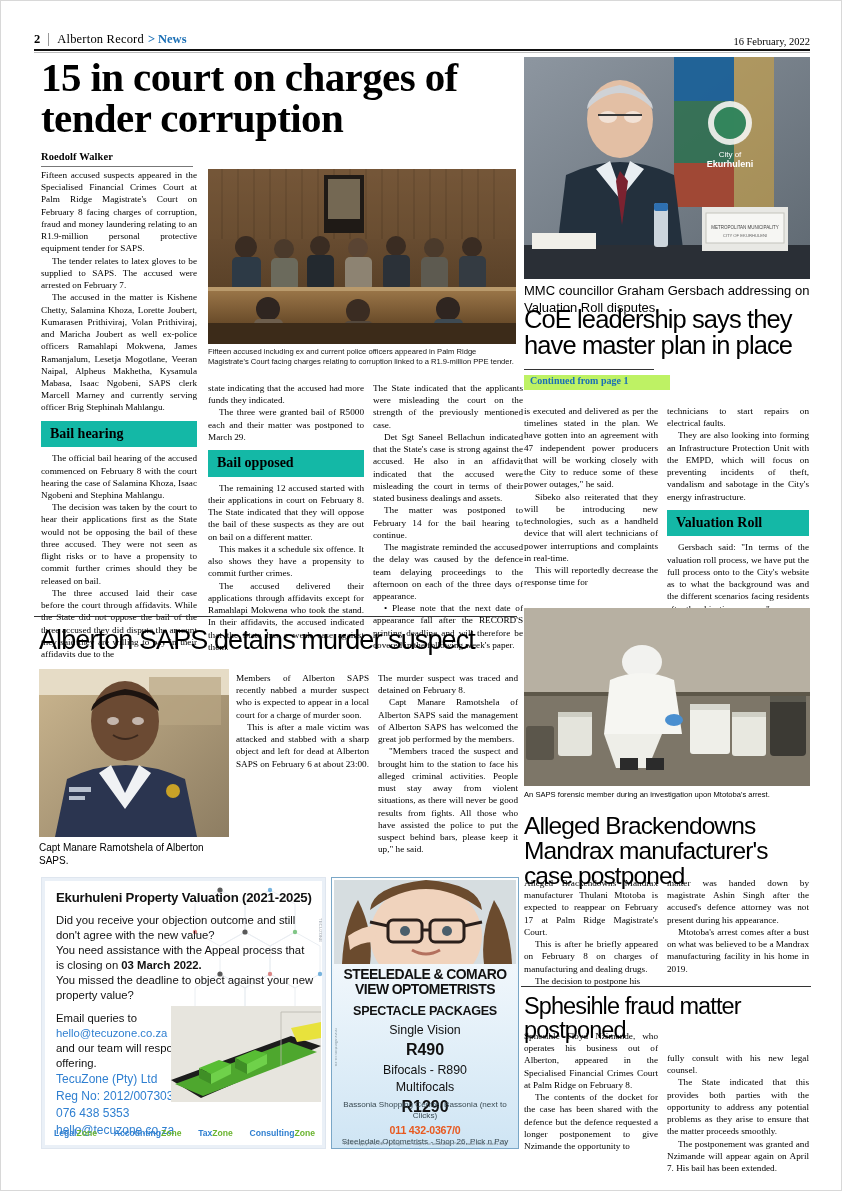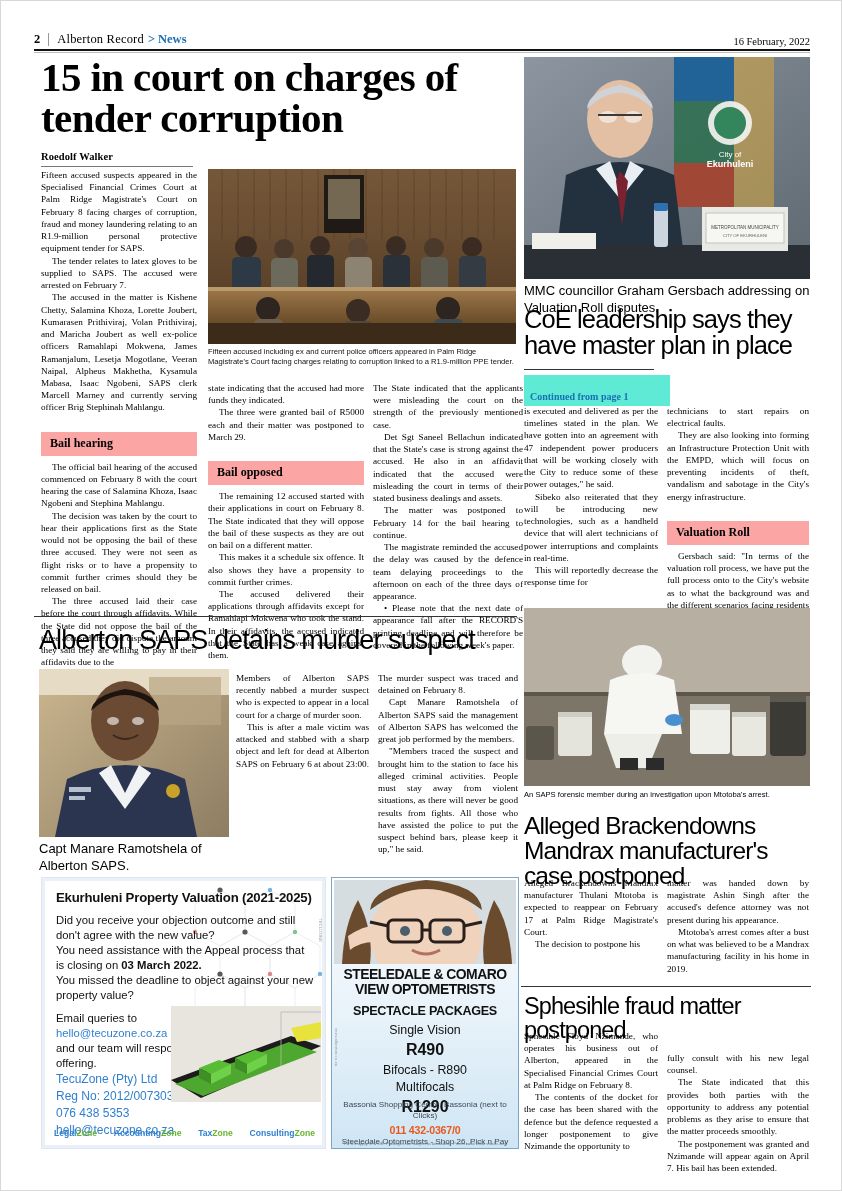--- a/index.html
+++ b/index.html
@@ -57,25 +57,25 @@
 
   .col { position:absolute; font-size:9.2px; line-height:1.33; text-align:justify; }
   .col p { margin:0; text-indent:11px; }
   .col p.first { text-indent:0; }
 
   .c1 { left:40px; top:168px; width:156px; }
   .c2 { left:207px; top:381px; width:156px; }
   .c3 { left:372px; top:381px; width:150px; }
 
   .subhead {
-    background:#fca5a5;
+    background:#14b8a6;
     font-weight:bold;
-    font-size:12px;
+    font-size:14px;
     padding:4px 0 4px 9px;
-    margin:18px 0 5px 0;
+    margin:7px 0 5px 0;
     font-family:"Liberation Serif", serif;
   }
 
   
   .photo1 {
     position:absolute; left:207px; top:168px; width:308px; height:175px;
     overflow:hidden; background:#5a4434;
   }
   .cap1 {
     position:absolute; left:207px; top:346px; width:308px;
@@ -102,41 +102,41 @@
   }
   .headline-coe {
     position:absolute; left:523px; top:305px; width:290px;
     font-size:25.5px;
   }
   .cont-rule {
     position:absolute; left:523px; top:368px; width:130px; height:1px; background:#333;
   }
   .continued {
     position:absolute; left:523px; top:374px; width:140px;
-    background:#5eead4; color:#1b6fb5; font-weight:bold;
-    font-size:10px; padding:16px 0 4px 6px;
+    background:#bef264; color:#1b6fb5; font-weight:bold;
+    font-size:10px; padding:0 0 4px 6px;
     font-family:"Liberation Serif", serif;
   }
   .r1 { left:523px; top:404px; width:134px; }
   .r2 { left:666px; top:404px; width:142px; }
 
   
   .sep-rule1 { position:absolute; left:33px; top:615px; width:483px; height:1px; background:#333; }
   .headline-saps {
     position:absolute; left:38px; top:626px; width:480px;
     font-size:27px;
   }
   .photo3 {
     position:absolute; left:38px; top:668px; width:190px; height:168px;
     overflow:hidden; background:#3e4a58;
   }
   .cap3 {
     position:absolute; left:38px; top:840px; width:190px;
     font-family:"Liberation Sans", sans-serif;
-    font-size:13px; line-height:1.3;
+    font-size:10px; line-height:1.3;
   }
   .s1 { left:235px; top:671px; width:133px; }
   .s2 { left:377px; top:671px; width:140px; }
 
   
   .photo4 {
     position:absolute; left:523px; top:607px; width:286px; height:178px;
     overflow:hidden; background:#7d7468;
   }
   .cap4 {
@@ -488,20 +488,21 @@
       <rect x="2" y="118" width="28" height="34" rx="3" fill="#5b564b"></rect>
 
       <ellipse cx="150" cy="112" rx="9" ry="6" fill="#4a8fd0"></ellipse>
     </svg>
   </div>
   <div class="cap4">An SAPS forensic member during an investigation upon Mtotoba's arrest.</div>
 
   <div class="headline-sans headline-mandrax">Alleged Brackendowns Mandrax manufacturer's case postponed</div>
   <div class="col m1">
     <p class="first">Alleged Brackendowns Mandrax manufacturer Thulani Mtotoba is expected to reappear on February 17 at Palm Ridge Magistrate's Court.</p>
+    <p>This is after he briefly appeared on February 8 on charges of manufacturing and dealing drugs.</p>
     <p>The decision to postpone his</p>
   </div>
   <div class="col m2">
     <p class="first">matter was handed down by magistrate Ashin Singh after the accused's defence attorney was not present during his appearance.</p>
     <p>Mtotoba's arrest comes after a bust on what was believed to be a Mandrax manufacturing facility in his home in 2019.</p>
   </div>
 
   <div class="sep-rule2"></div>
   <div class="headline-sans headline-nzimande">Sphesihle fraud matter postponed</div>
   <div class="col n1">

